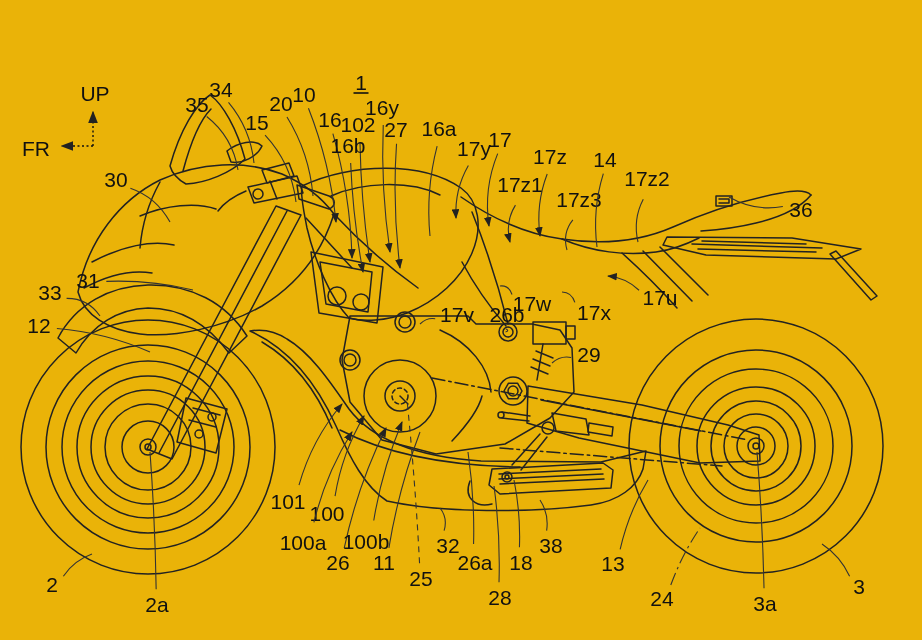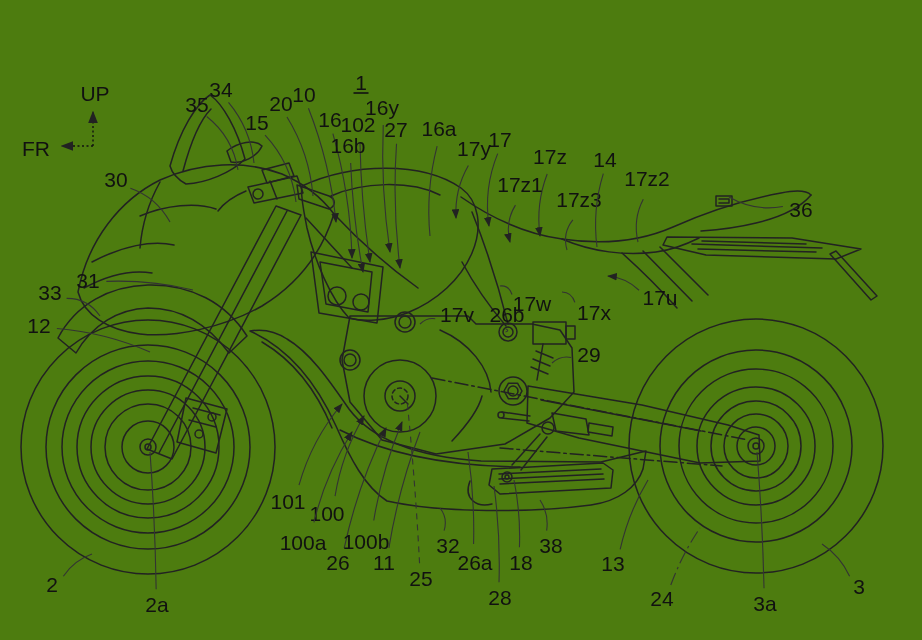--- a/index.html
+++ b/index.html
@@ -1,16 +1,16 @@
 <!DOCTYPE html>
 <html><head>
 <meta charset="utf-8">
 <style>
   html,body{margin:0;padding:0;background:#fff;}
-  .stage{position:relative;width:922px;height:640px;background:#4d7c0f;overflow:hidden;
+  .stage{position:relative;width:922px;height:640px;background:#eab308;overflow:hidden;
          font-family:"Liberation Sans",sans-serif;}
   svg{display:block}
   .ln path,.ln circle,.ln line,.ln polygon,.ln rect{stroke:#222;fill:none;stroke-width:1.5;
       stroke-linecap:round;stroke-linejoin:round;}
   .fill-w{fill:#ffffff;}
   .thin{stroke-width:1.05;}
   .thick{stroke-width:2;}
   .dash{stroke-dasharray:4 3;}
   .dashdot{stroke-dasharray:13 4 2.5 4;}
   .leader{fill:none;stroke:#333;stroke-width:1.1;}

